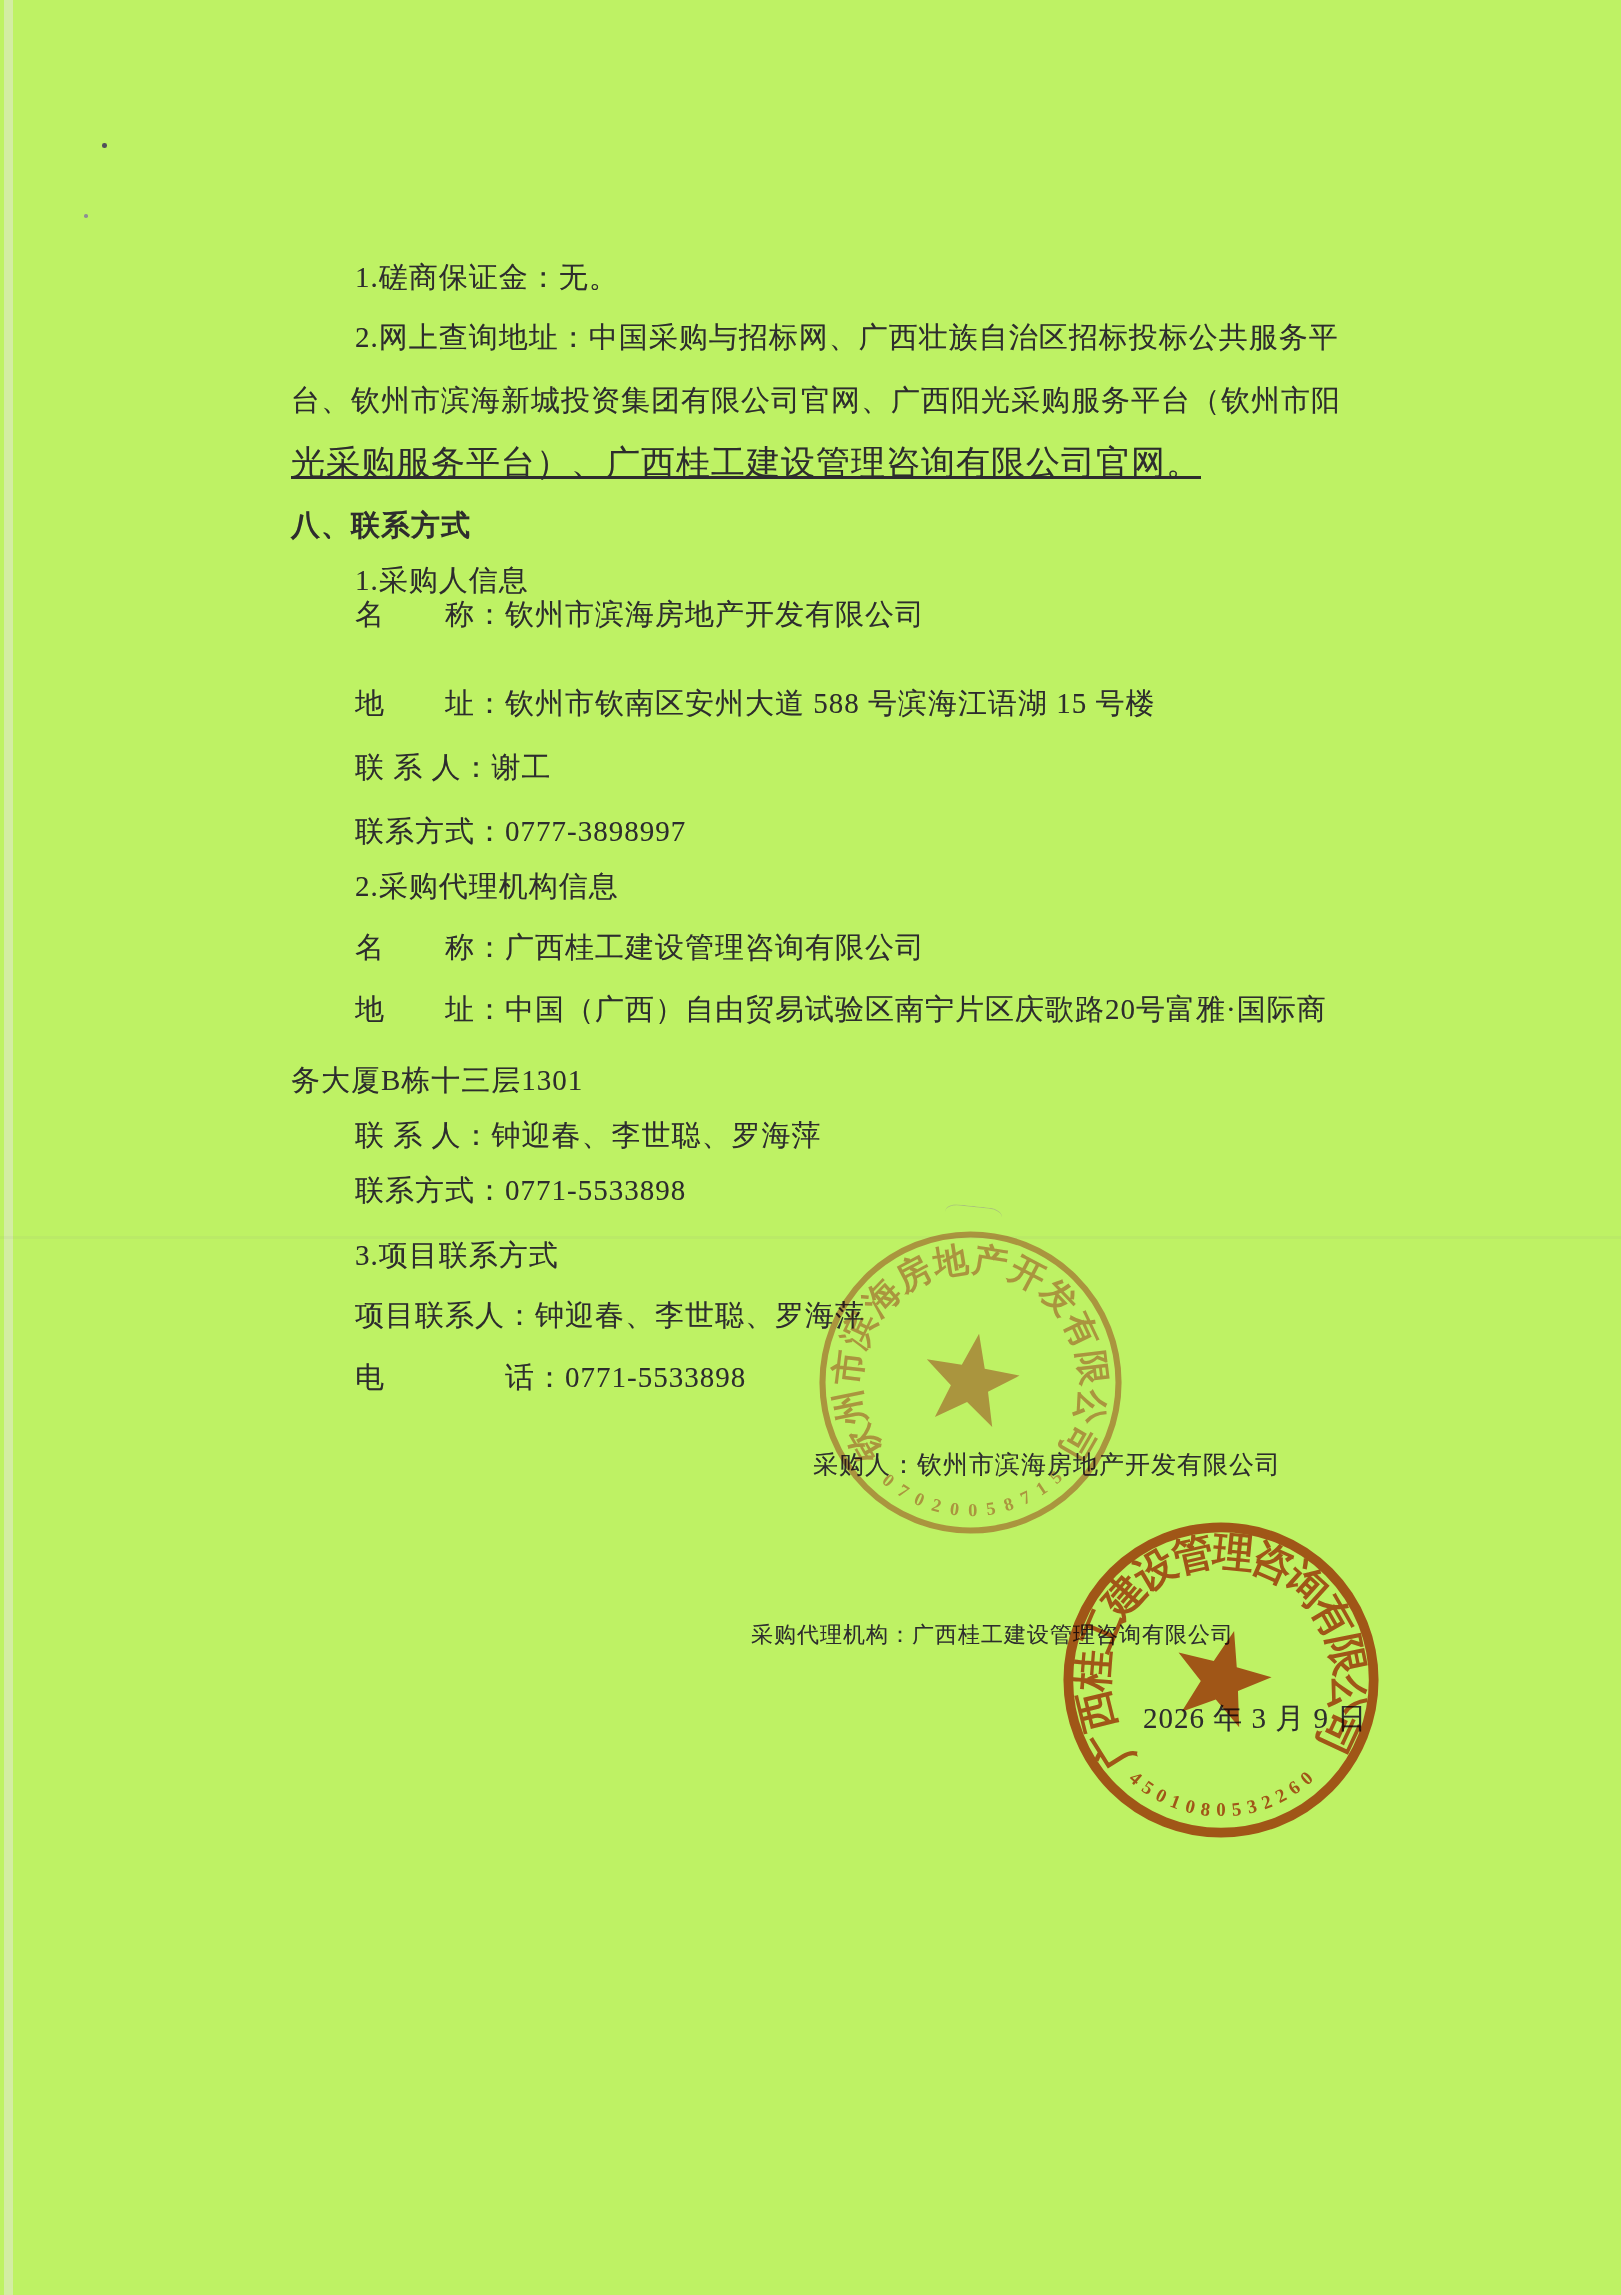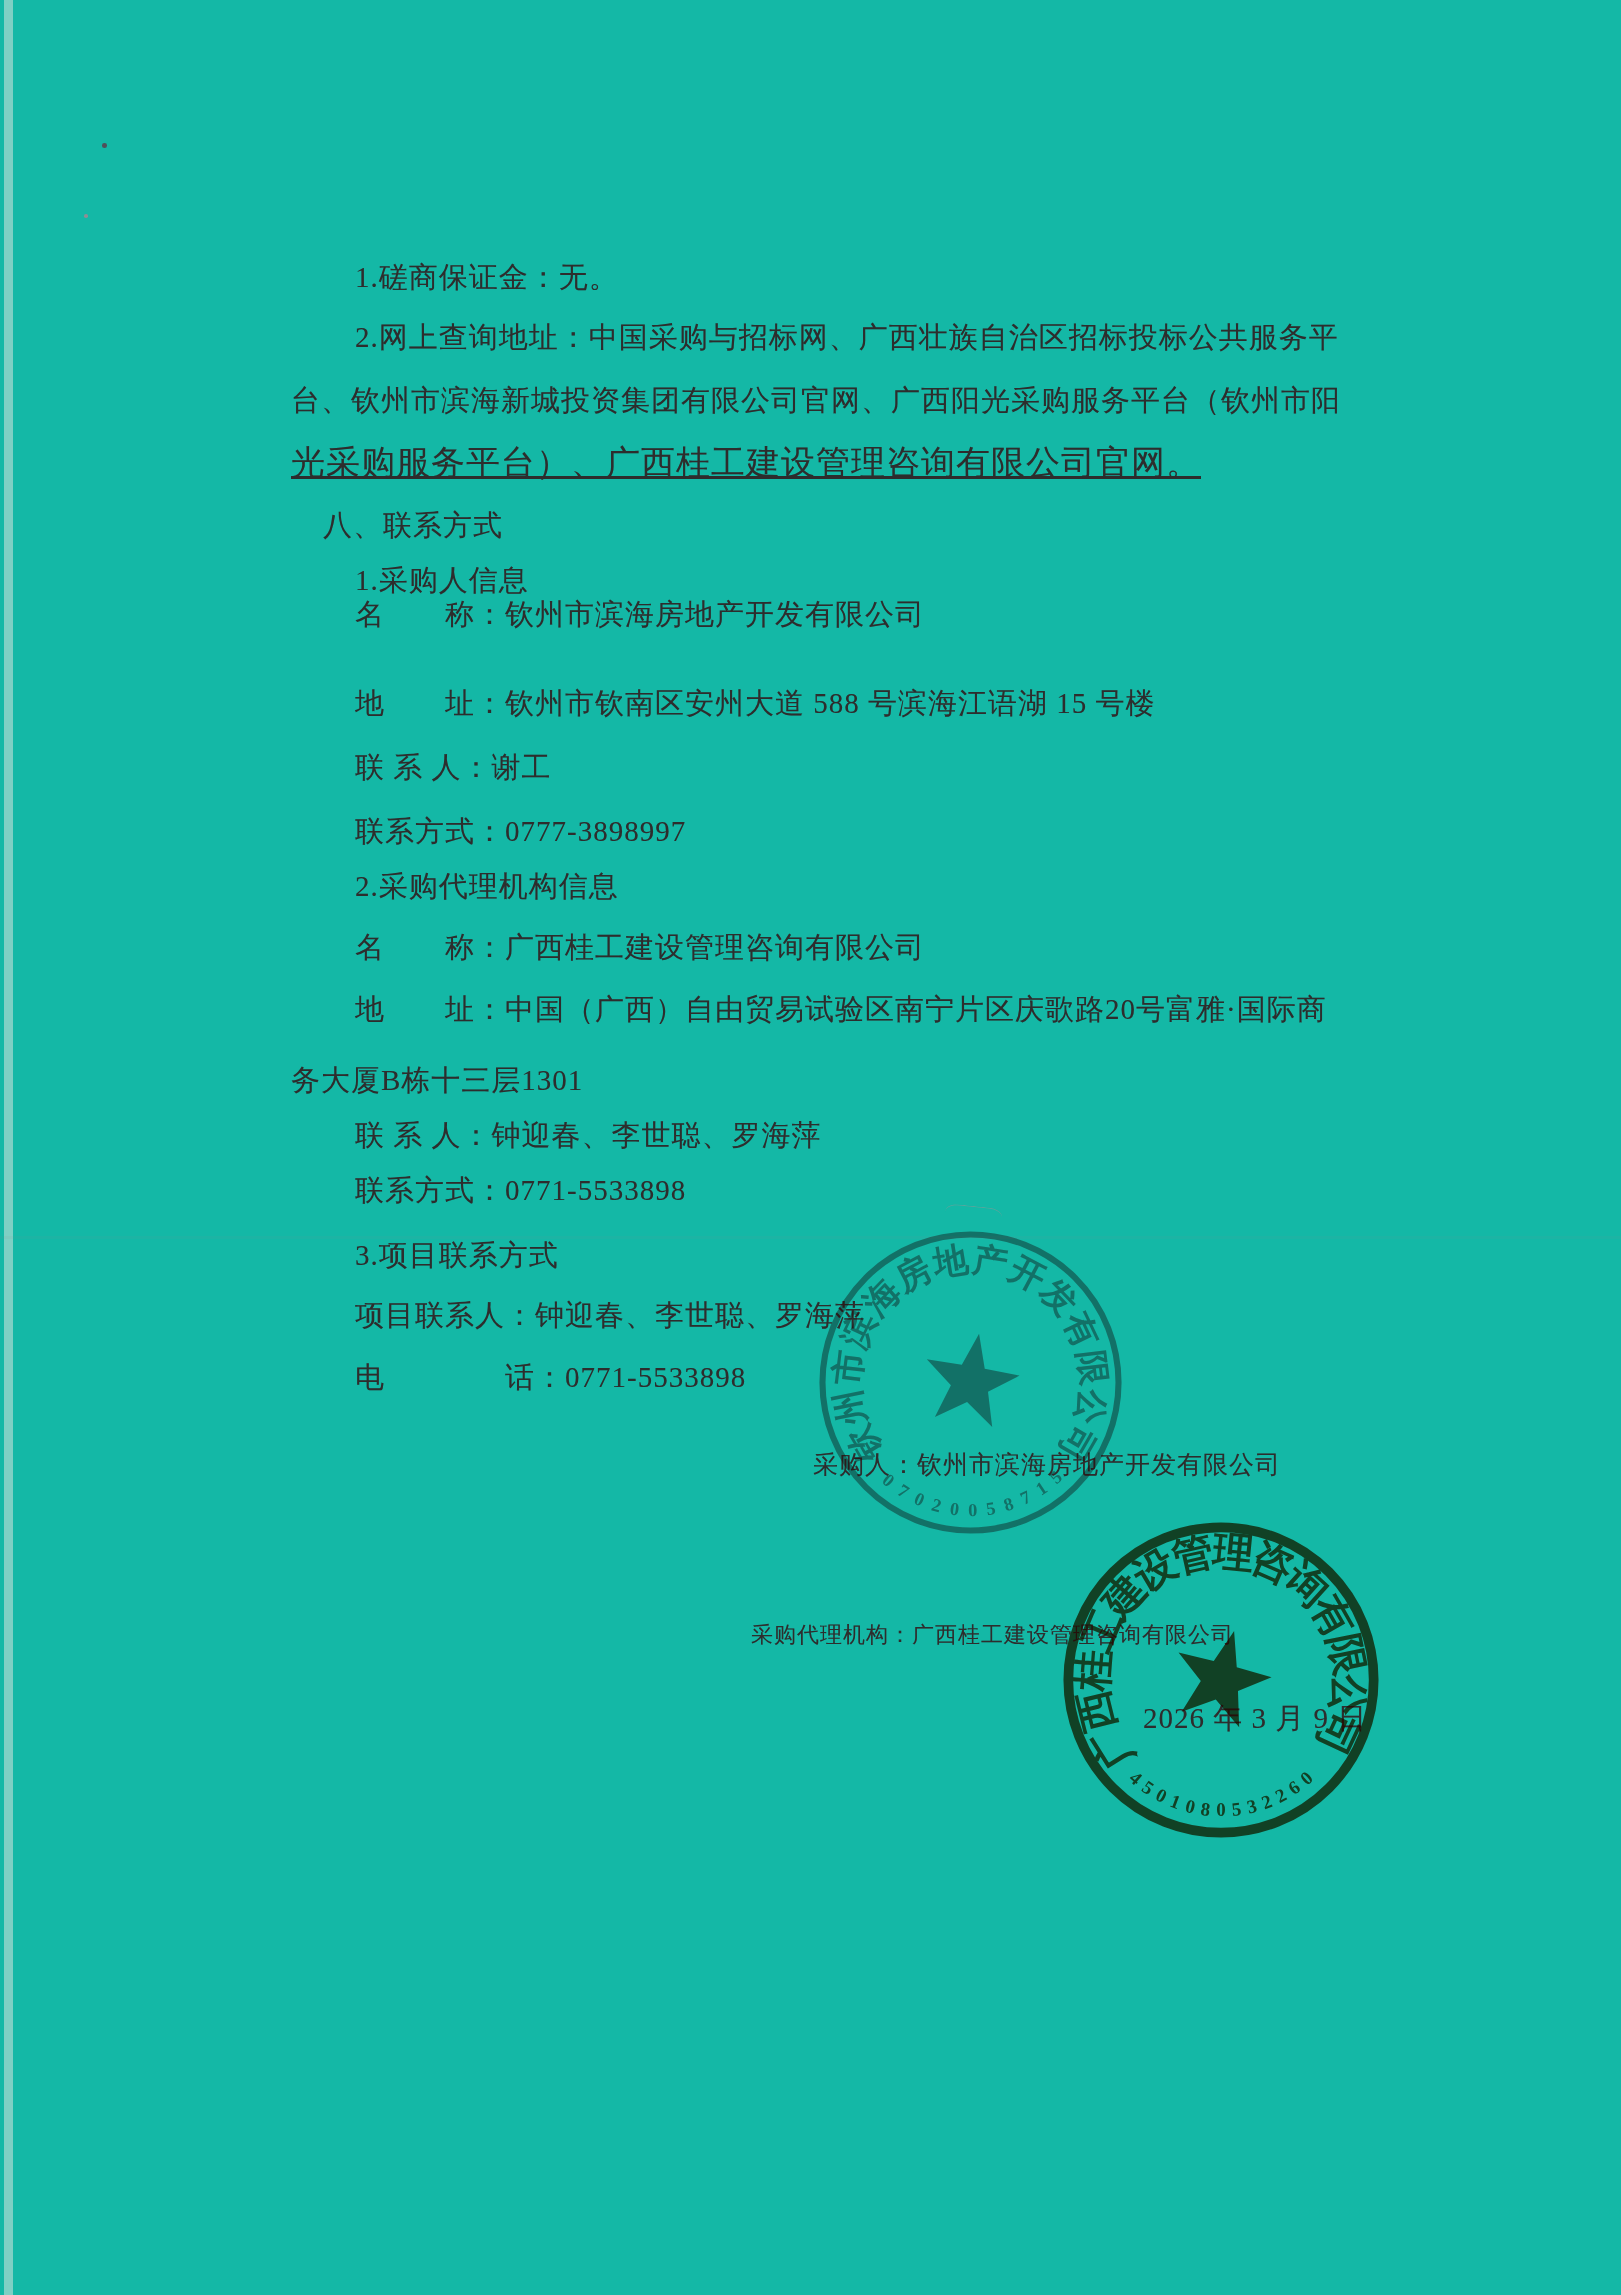--- a/index.html
+++ b/index.html
@@ -12,23 +12,22 @@
   .line{
     position:absolute;
     white-space:pre;
     color:#2d2d2d;
     letter-spacing:1px;
     height:41px;
     line-height:41px;
     text-shadow:0 0 0.5px rgba(70,70,70,.35);
   }
   .line.bold{
-    font-weight:400;
+    font-weight:700;
     font-family:"Liberation Sans","DejaVu Sans",sans-serif;
-    margin-left:32px;
   }
   .stamp{
     position:absolute;
     mix-blend-mode:multiply;
   }
   .stamp text{
     font-family:"Liberation Serif","DejaVu Serif",serif;
     font-weight:700;
   }
   .speck{position:absolute;border-radius:50%;}
@@ -37,21 +36,21 @@
   .pen-arc{
     position:absolute;
     border-top:1.5px solid rgba(150,150,148,.55);
     border-radius:50% / 100%;
     transform:rotate(6deg);
   }
 </style>
 </head>
 <body>
 
-<div class="page" id="page" style="width: 1622px; height: 2295px; background: #14b8a6;">
+<div class="page" id="page" style="width: 1622px; height: 2295px; background: #bef264;">
   <div id="artifacts">
       <div class="edge-strip" style="left: 4.1px; width: 9.2px; background: rgb(231, 231, 226);"></div>
       <div class="scan-band" style="top: 1236px; height: 2.6px; background: rgba(140, 140, 140, 0.08);"></div>
       <div class="pen-arc" style="left: 945px; top: 1206px; width: 57px; height: 15.3px;"></div>
       <div class="speck" style="left: 102px; top: 143px; width: 4.6px; height: 4.6px; background: rgb(80, 80, 90);"></div>
       <div class="speck" style="left: 84px; top: 214px; width: 3.6px; height: 3.6px; background: rgb(142, 142, 148);"></div>
     </div>
   <div id="doc-lines">
       <div class="line" style="left: 355px; top: 257px; font-size: 29px; letter-spacing: 1px; color: rgb(45, 45, 45);">1.磋商保证金：无。</div>
       <div class="line" style="left: 355px; top: 317px; font-size: 29px; letter-spacing: 1px; color: rgb(45, 45, 45);">2.网上查询地址：中国采购与招标网、广西壮族自治区招标投标公共服务平</div>

